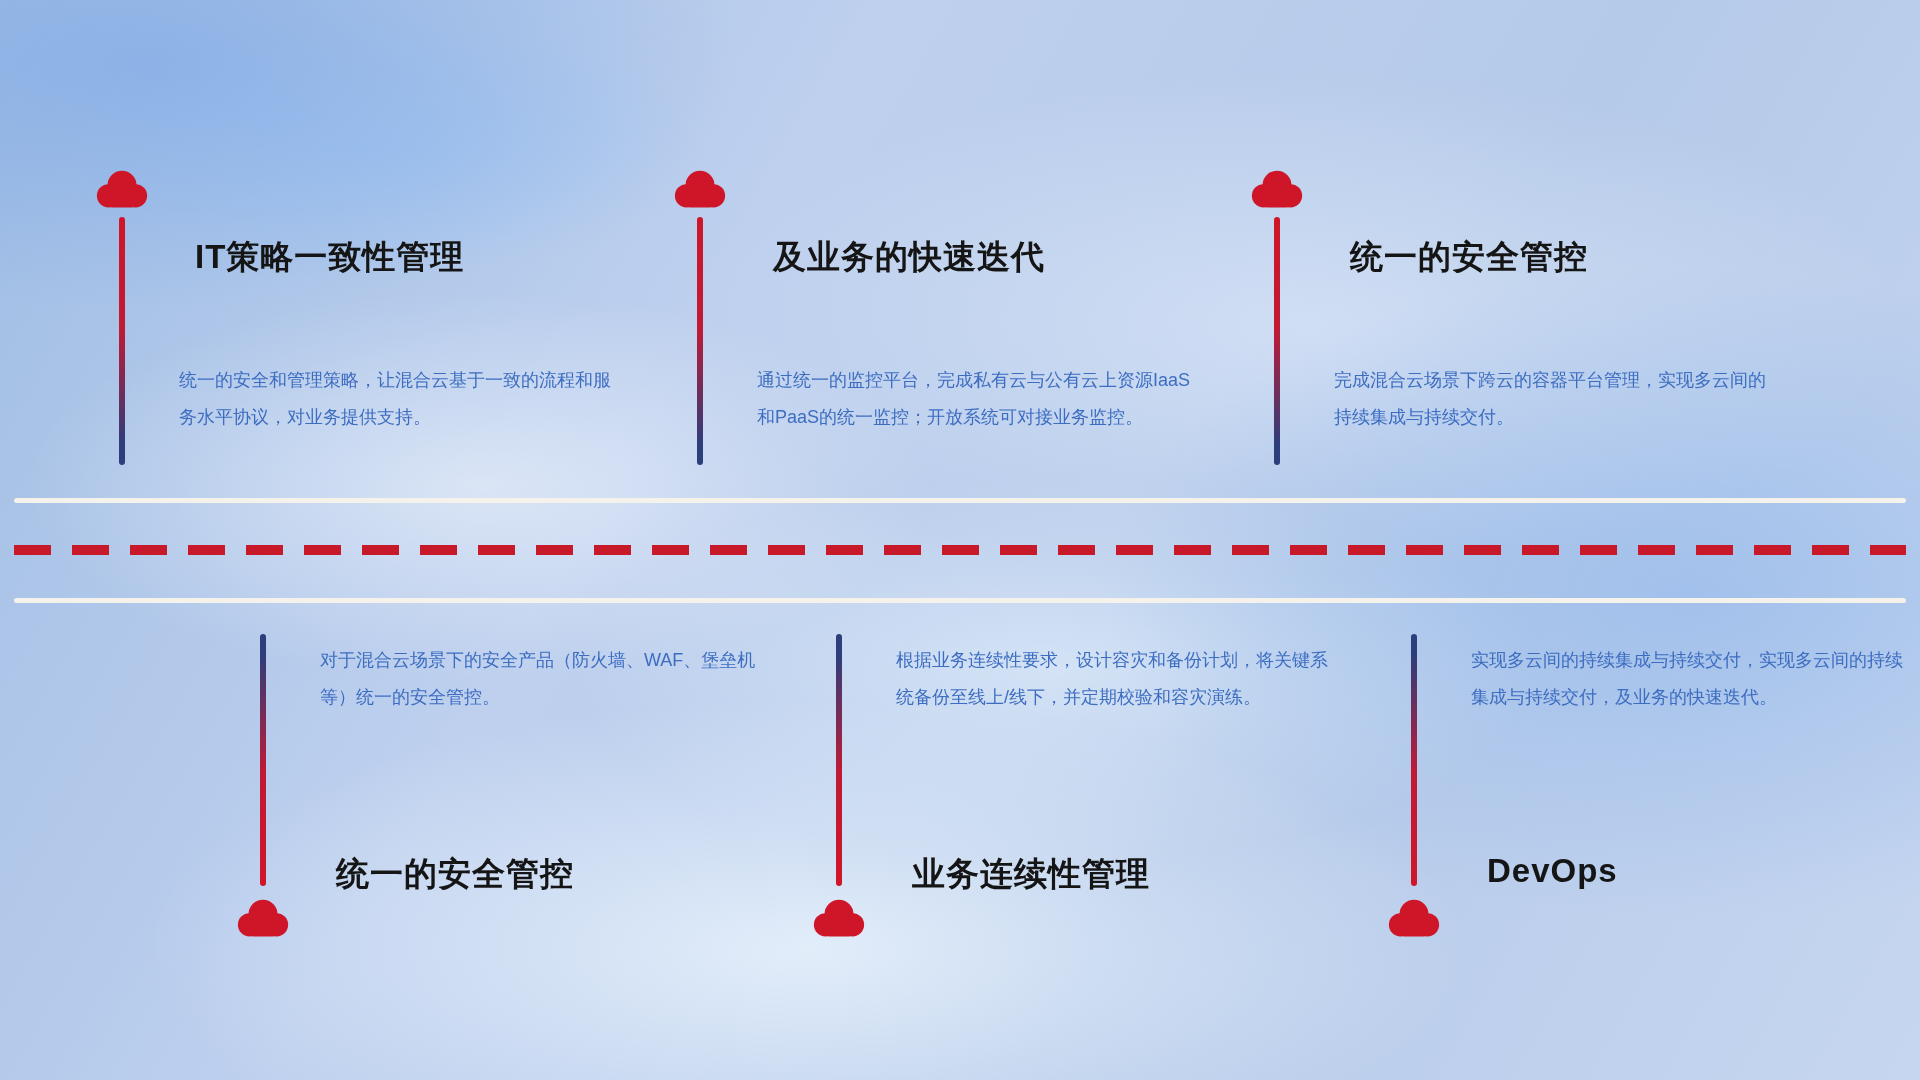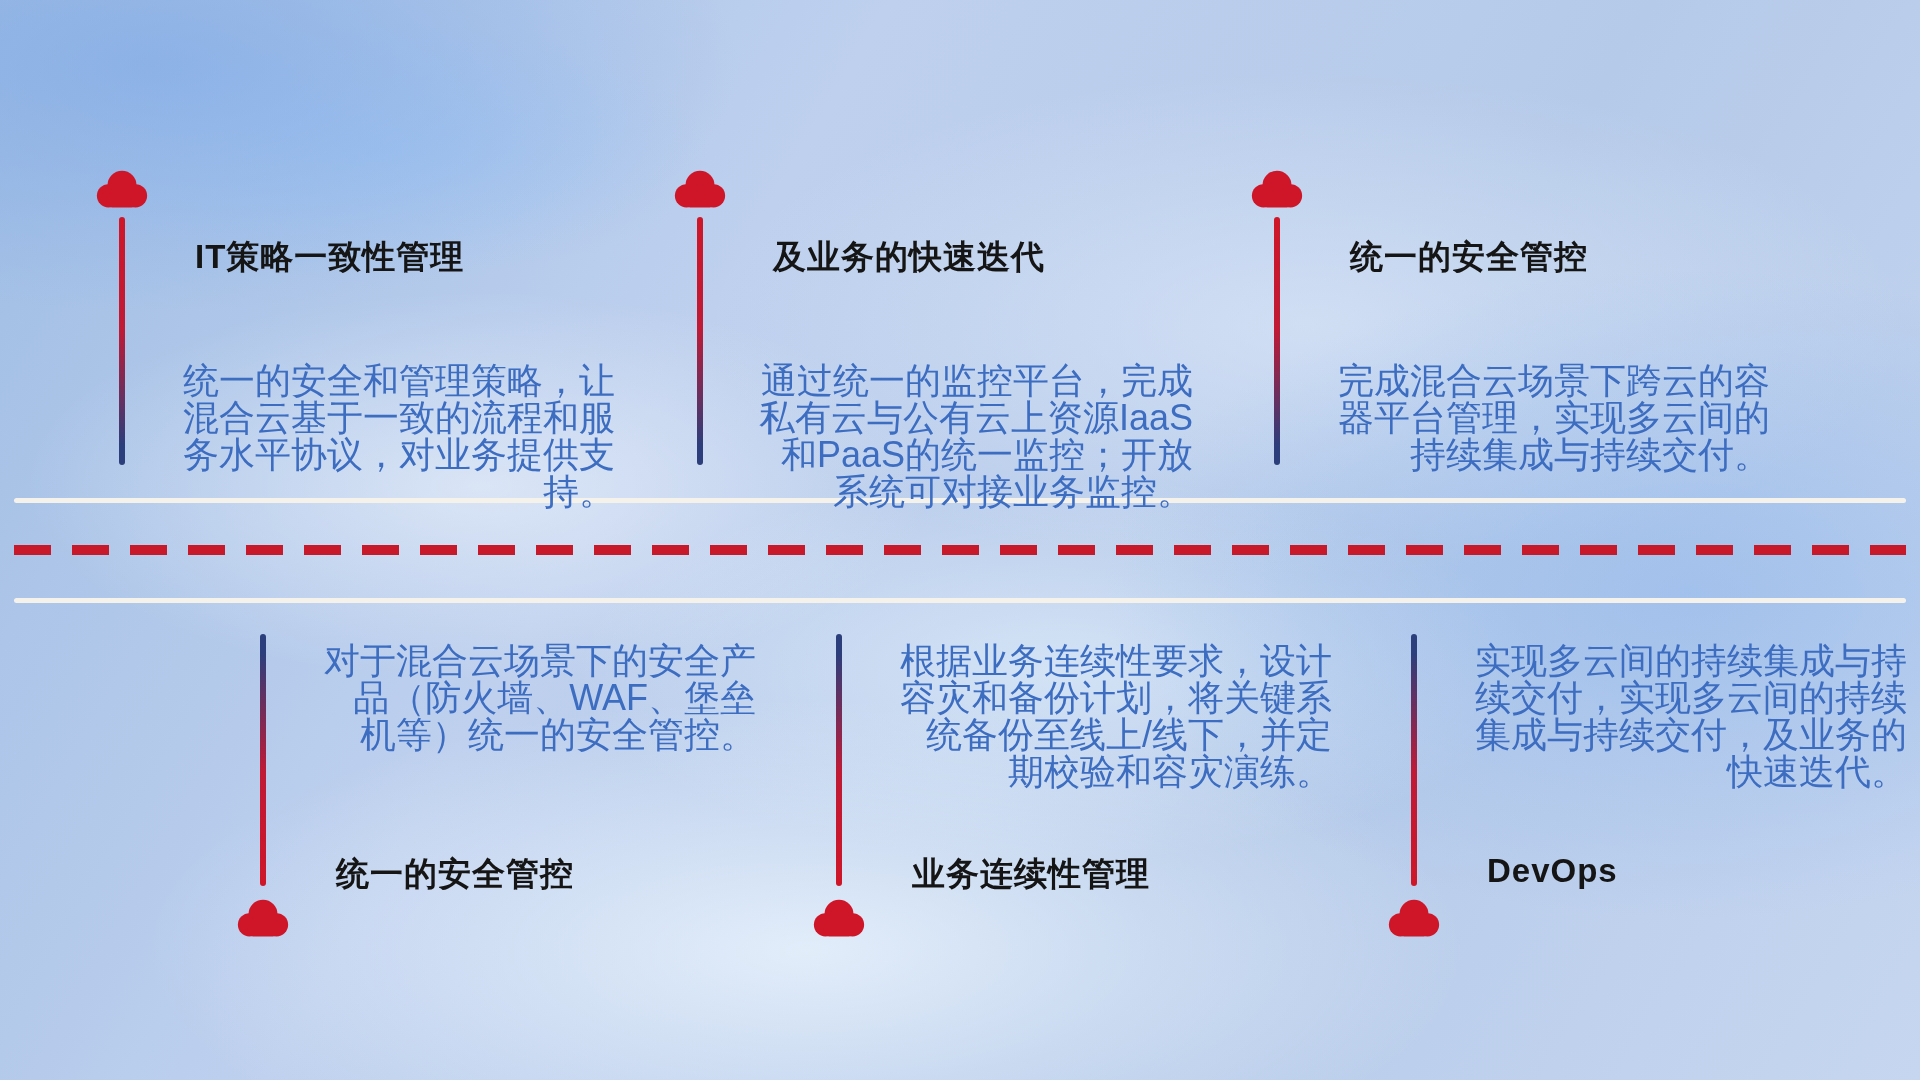--- a/index.html
+++ b/index.html
@@ -84,24 +84,23 @@
     font-weight: bold;
     color: #151515;
     letter-spacing: 1px;
     white-space: nowrap;
   }
   .item .desc {
     position: absolute;
     left: 57px;
     margin: 0;
     width: 436px;
-    font-size: 36px;
+    font-size: 18px;
     line-height: 37px;
     color: #3d6dc1;
-    text-align: right;
   }
 
   
   .item.top-row { top: 169px; }
   .item.top-row .cloud { top: 0; }
   .item.top-row .title { top: 50px; }
   .item.top-row .desc { top: 193px; }
 
   
   .item.bottom-row { top: 634px; }

